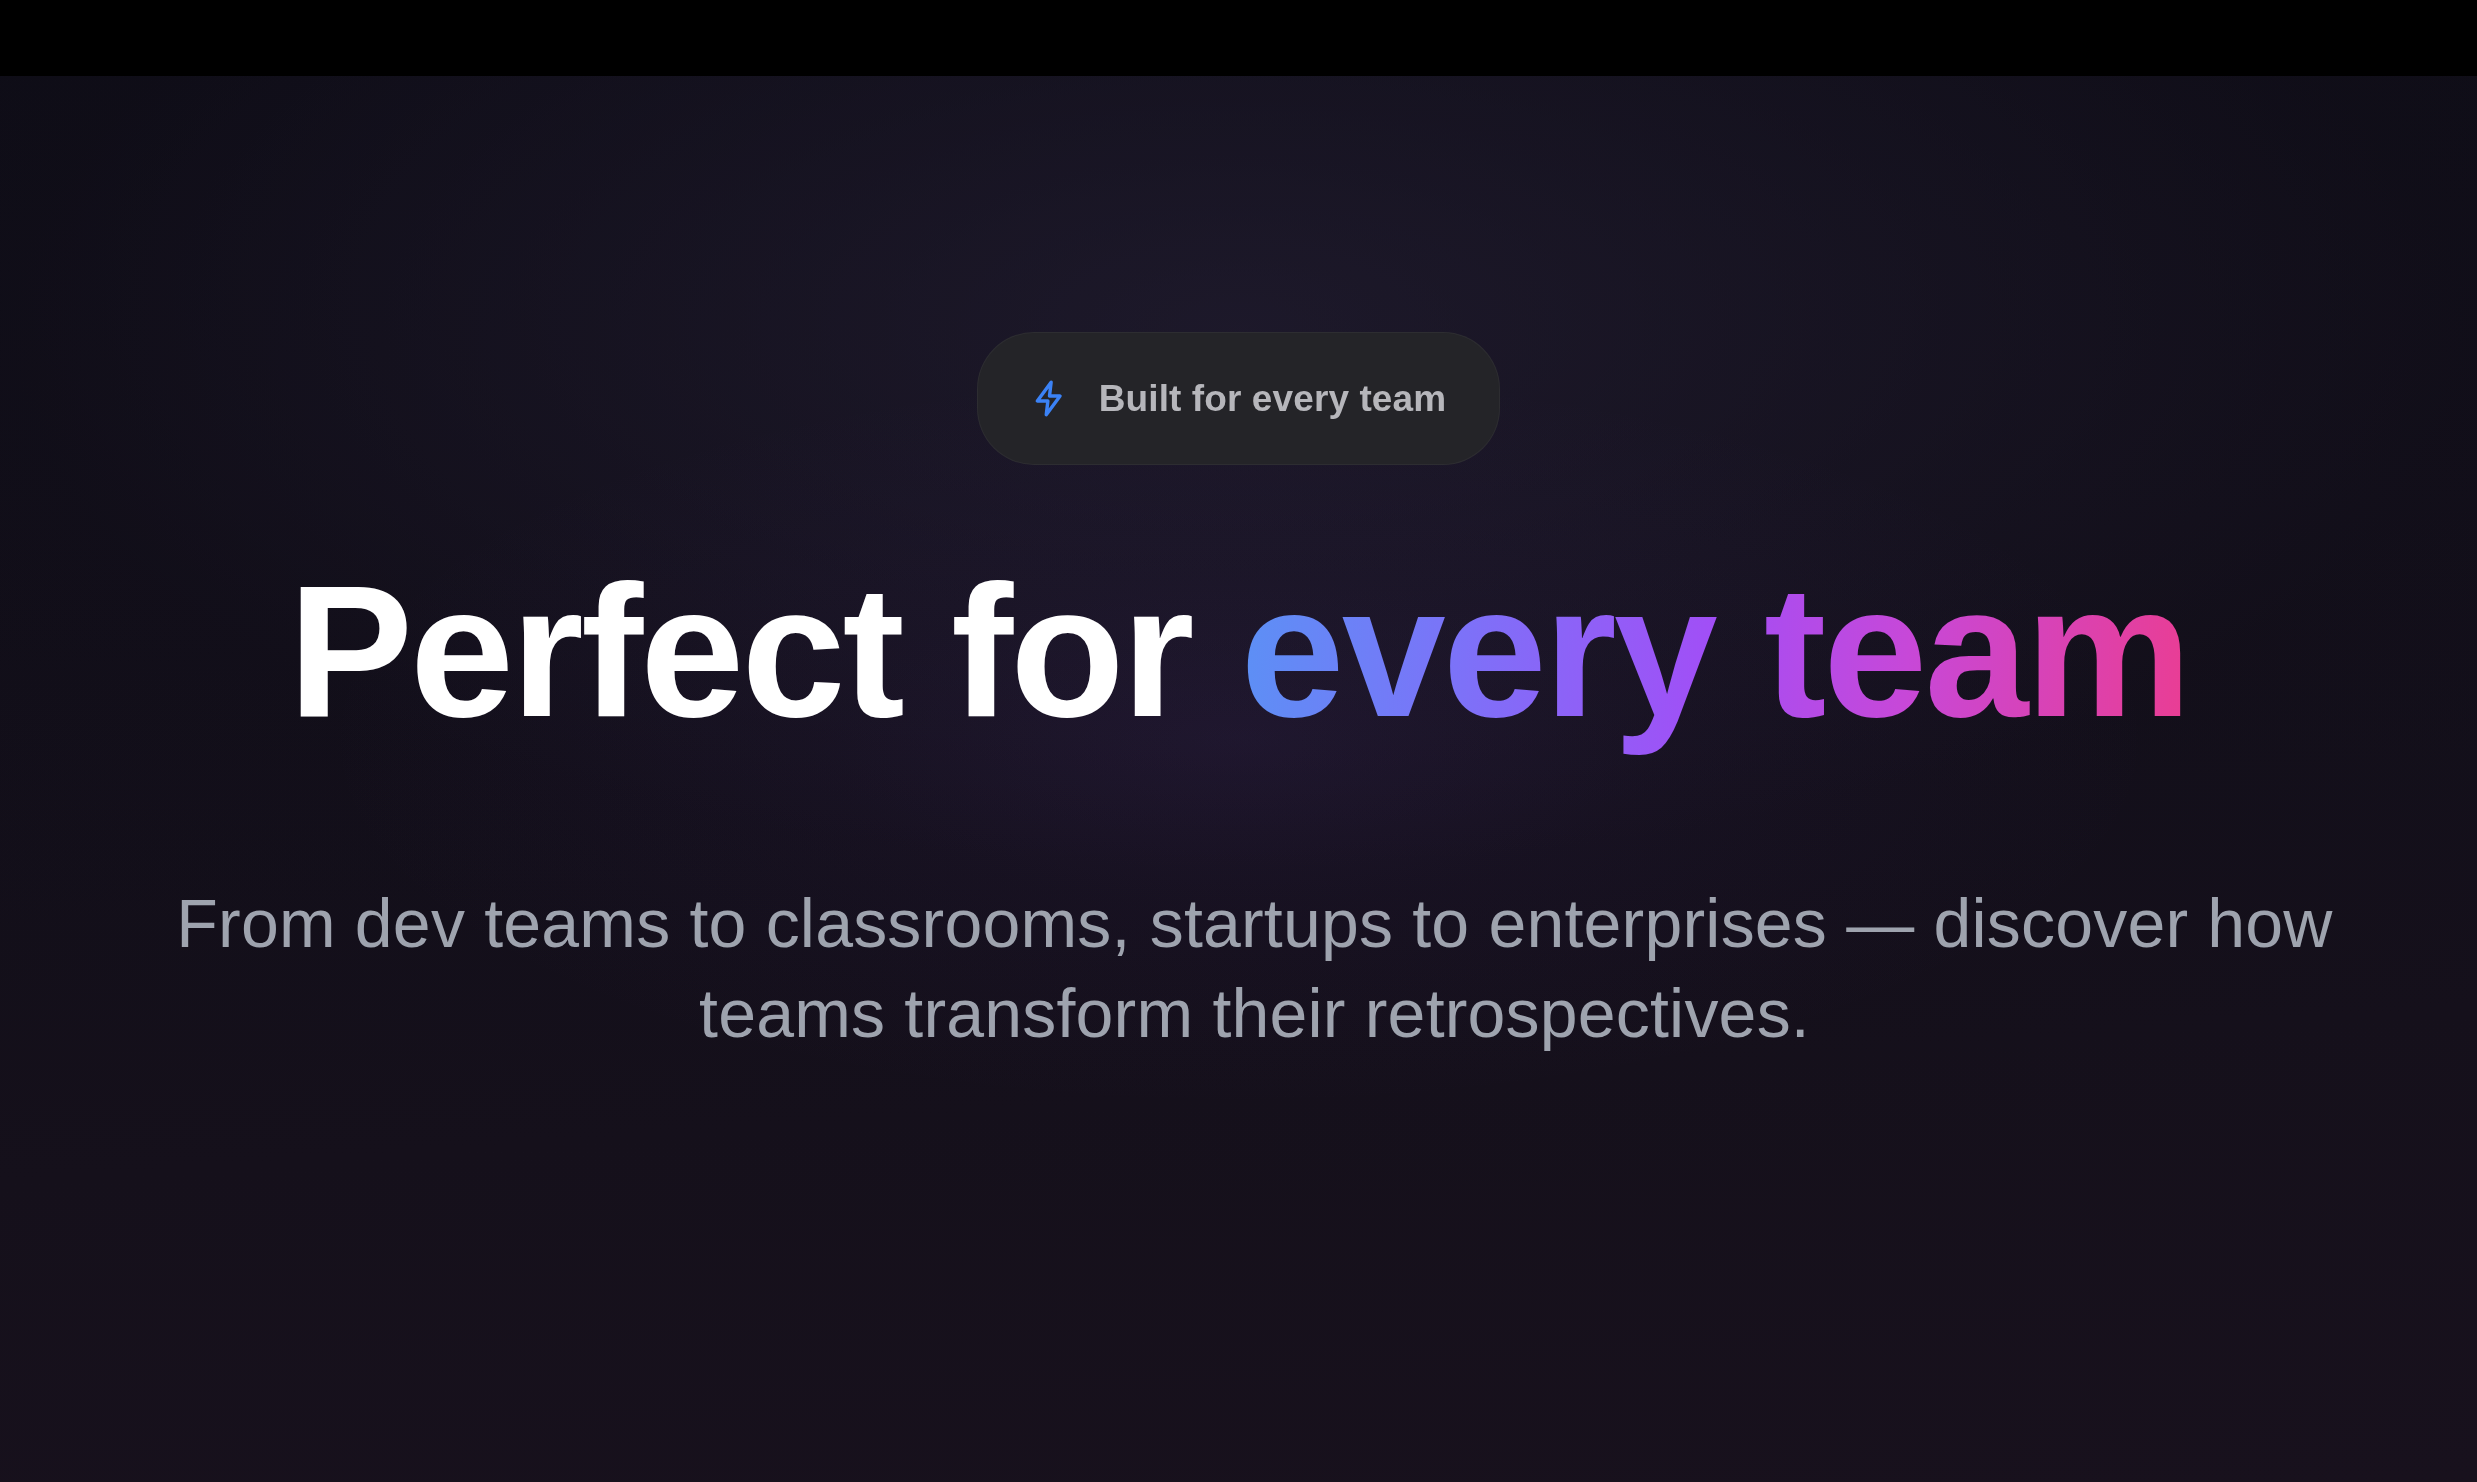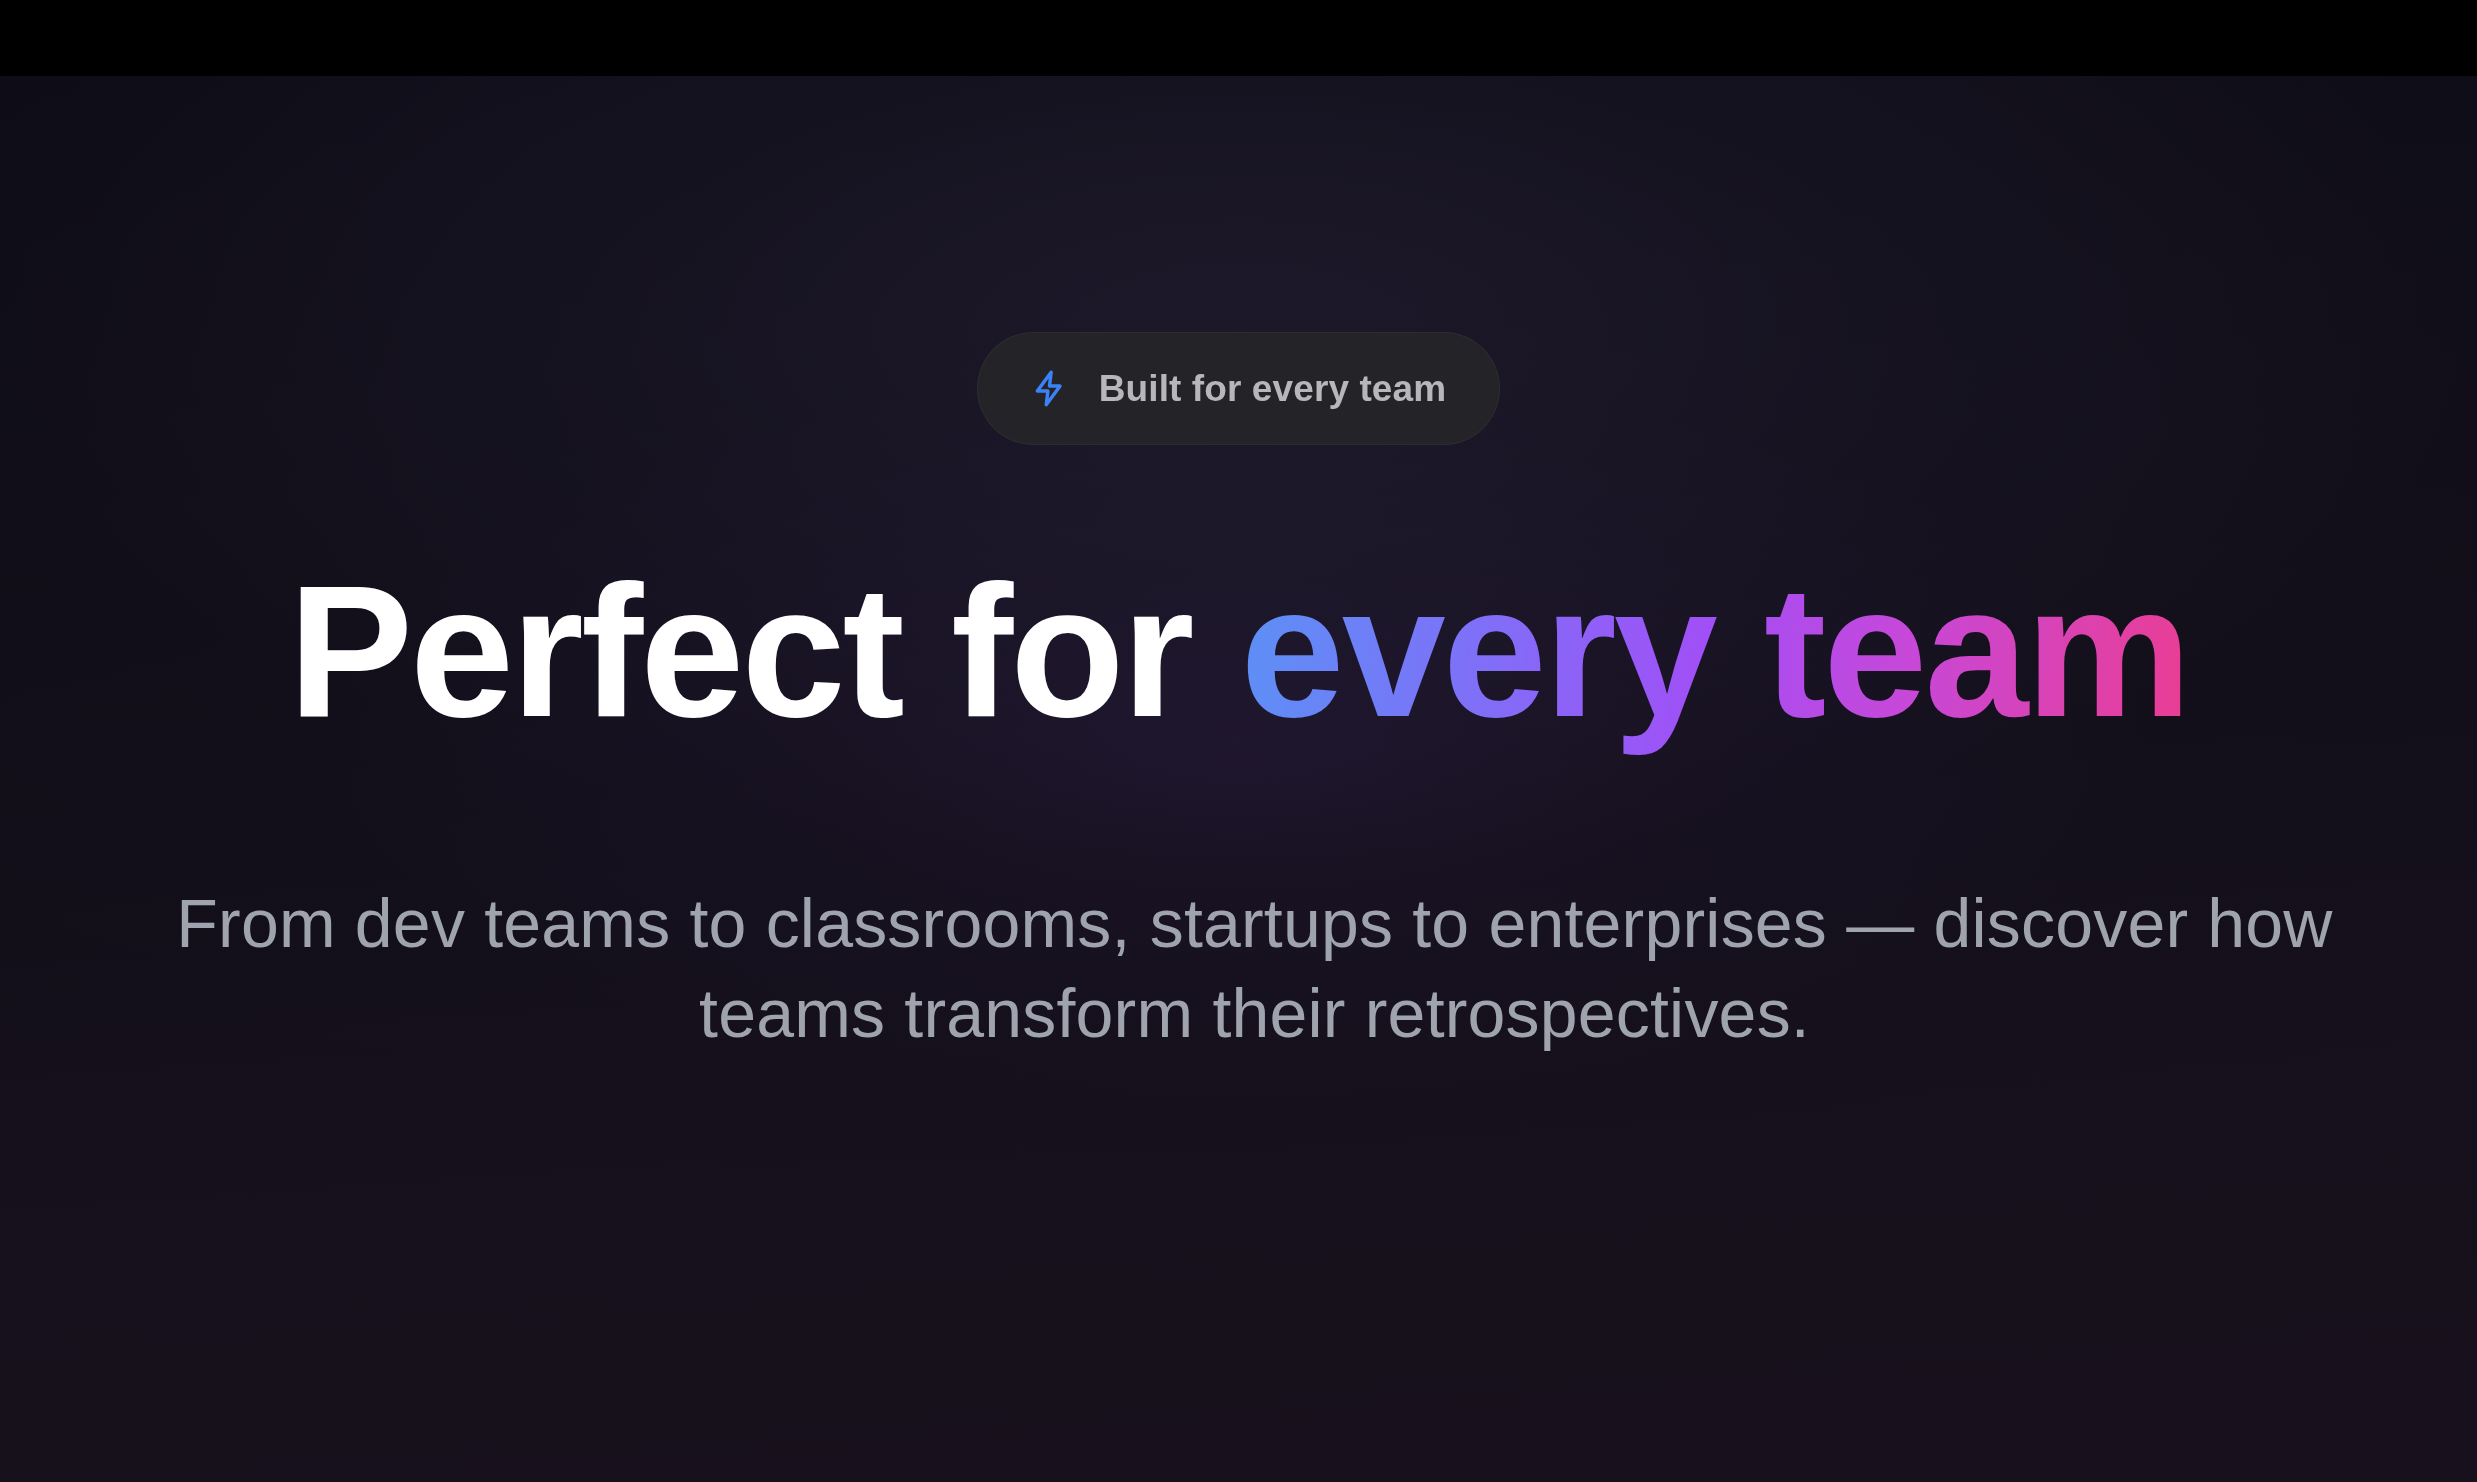--- a/index.html
+++ b/index.html
@@ -65,21 +65,21 @@
     left: 0;
     top: 256px;
     width: 100%;
     display: flex;
     justify-content: center;
   }
   .badge {
     display: inline-flex;
     align-items: center;
     gap: 27px;
-    height: 113px;
+    height: 133px;
     padding: 0 53px 0 49px;
     box-sizing: border-box;
     border-radius: 57px;
     background: #242428;
     border: 1px solid rgba(255,255,255,0.045);
     user-select: none;
   }
   .badge-icon {
     display: inline-flex;
     align-items: center;

